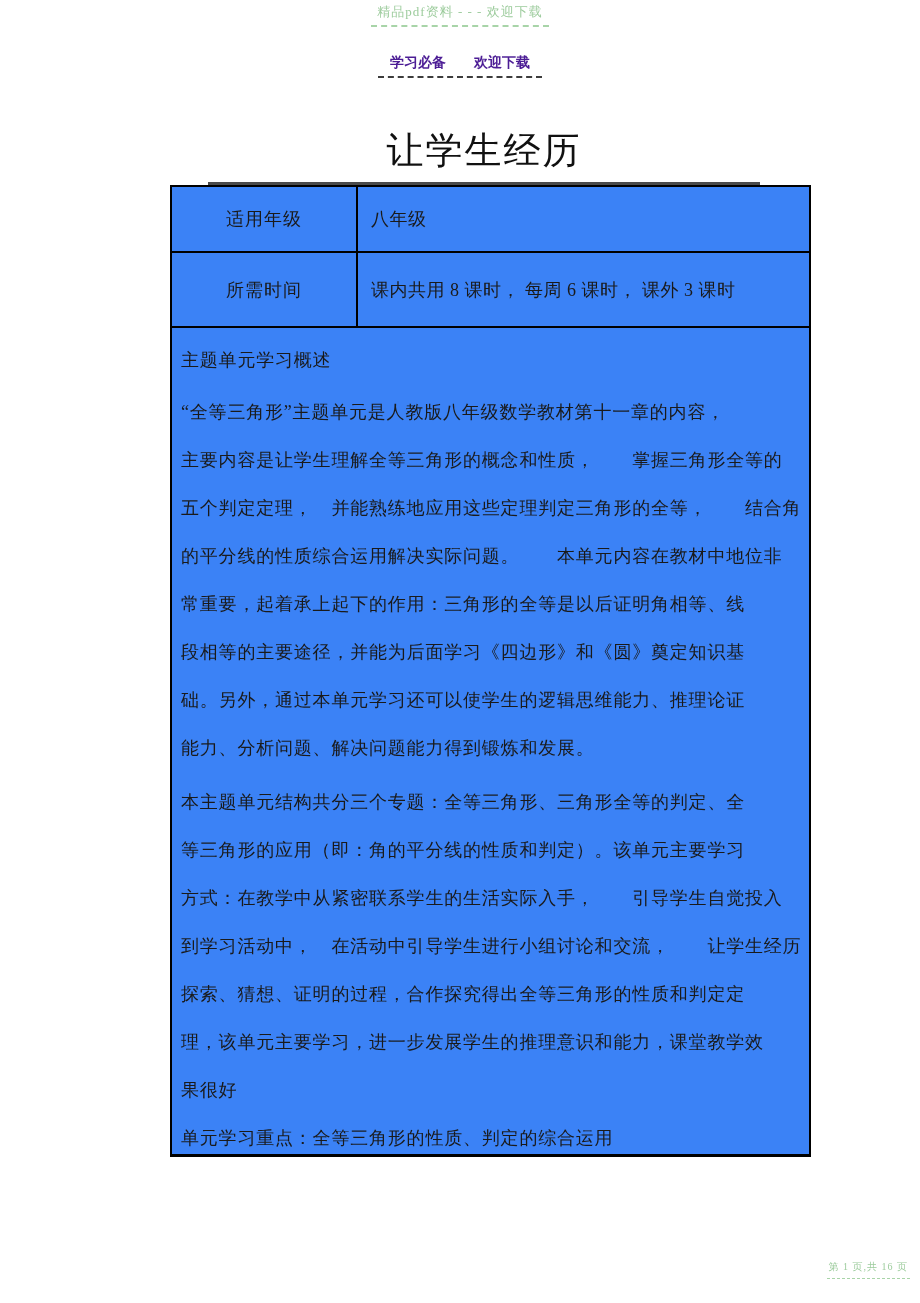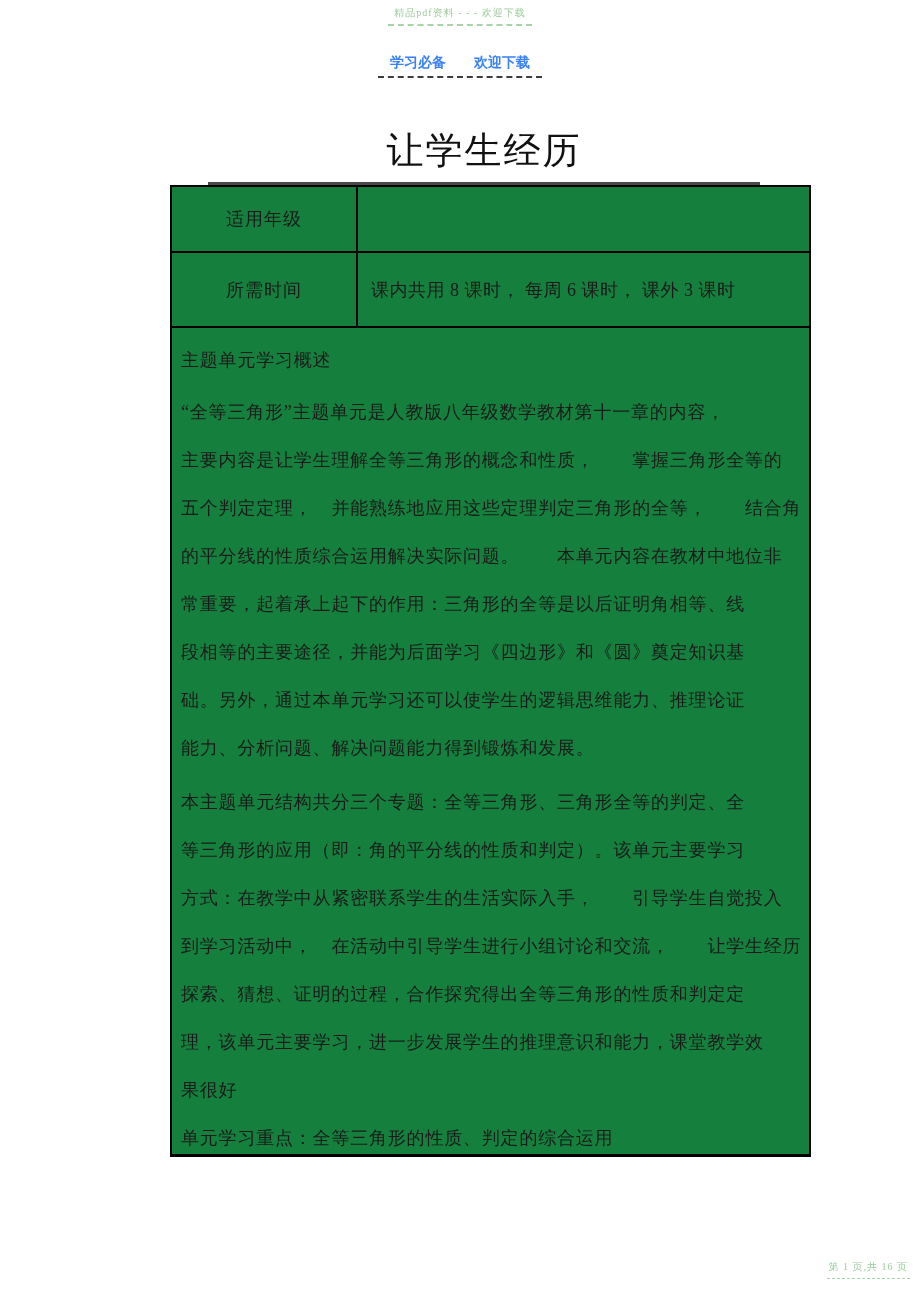--- a/index.html
+++ b/index.html
@@ -5,40 +5,40 @@
   * { box-sizing: border-box; }
   html,body { margin:0; padding:0; }
   body {
     width:920px; height:1303px; background:#ffffff; position:relative;
     font-family:"Liberation Serif","DejaVu Serif",serif; color:#1a1a1a;
     overflow:hidden;
   }
   
   .watermark-row { position:absolute; top:2px; left:0; right:0; text-align:center; }
   .watermark-inner {
-    display:inline-block; font-size:10px; color:#9dcc9d; letter-spacing:1px;
+    display:inline-block; font-size:13px; color:#9dcc9d; letter-spacing:1px;
     border-bottom:2px dashed #a8d4a8; padding:0 6px 4px;
   }
   
   .header2-row { position:absolute; top:53px; left:0; right:0; text-align:center; }
   .header2-inner {
-    display:inline-block; font-size:14px; font-weight:600; color:#3b82f6;
+    display:inline-block; font-size:14px; font-weight:600; color:#4c1d95;
     border-bottom:2px dashed #3c3c3c; padding:0 12px 4px;
   }
   .header2-gap { display:inline-block; width:28px; }
   
   .title-wrap {
     position:absolute; top:126px; left:208px; width:552px; text-align:center;
     font-size:37px; letter-spacing:2px; color:#111;
     border-bottom:4px solid #4a4a4a; padding-bottom:6px;
   }
   
   .doc-table {
     position:absolute; left:170px; top:185px; width:641px;
-    border:2px solid #000; border-bottom-width:3px; background:#15803d;
+    border:2px solid #000; border-bottom-width:3px; background:#3b82f6;
   }
   .trow { display:flex; border-bottom:2px solid #000; }
   .trow-1 { height:66px; }
   .trow-2 { height:75px; }
   .label-cell {
     width:186px; border-right:2px solid #000; display:flex;
     align-items:center; justify-content:center; font-size:18px; letter-spacing:1px;
   }
   .value-cell {
     flex:1; display:flex; align-items:center; padding-left:13px;
@@ -71,20 +71,21 @@
     <span>学习必备</span><span class="header2-gap"></span><span>欢迎下载</span>
   </span>
 </div>
 
 <div class="title-wrap">让学生经历</div>
 
 <div class="doc-table">
 
   <div class="trow trow-1">
     <div class="label-cell">适用年级</div>
+    <div class="value-cell">八年级</div>
   </div>
 
   <div class="trow trow-2">
     <div class="label-cell">所需时间</div>
     <div class="value-cell">课内共用 8 课时， 每周 6 课时， 课外 3 课时</div>
   </div>
 
   <div class="overview-cell">
     <div class="para para-1">
         <div class="tline">主题单元学习概述</div>

